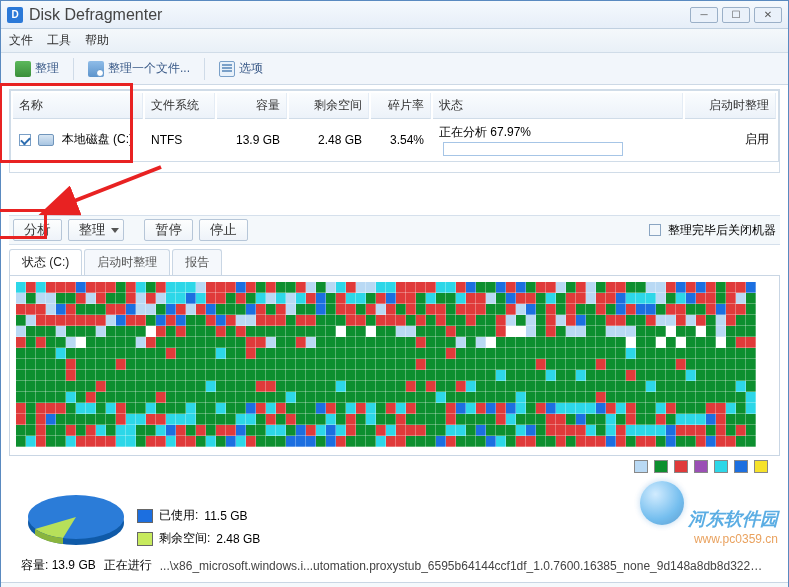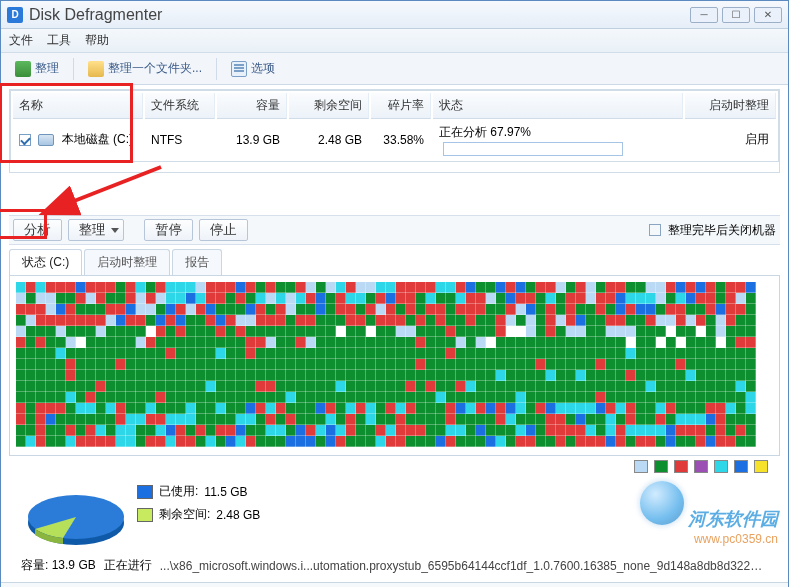--- a/index.html
+++ b/index.html
@@ -52,21 +52,21 @@
 .tabs { display:flex; border-bottom:1px solid #c9d6e4; margin-top:4px;}
 .tab { padding:4px 12px; border:1px solid #c9d6e4; border-bottom:none; background:#f5f8fc; margin-right:2px; border-radius:3px 3px 0 0; color:#555;}
 .tab.active { background:#fff; color:#222;}
 
 .fragmap { border:1px solid #c9d6e4; border-top:none; padding:6px; height:180px; overflow:hidden;}
 .fragmap svg { display:block; }
 
 .legend-row { display:flex; justify-content:flex-end; padding:4px 12px; gap:6px;}
 .legend-sq { width:14px;height:13px;border:1px solid #888;}
 
-.bottom-info { display:flex; align-items:flex-start; padding:6px 12px; gap:16px; position:relative;}
+.bottom-info { display:flex; align-items:flex-end; padding:6px 12px; gap:16px; position:relative;}
 .pie { position:relative; width:100px;height:64px; }
 .info-legend { display:flex; flex-direction:column; gap:6px; font-size:12px;}
 .info-legend div { display:flex; align-items:center; gap:6px;}
 .sq { width:16px;height:14px; border:1px solid #666;}
 .info-row2 { display:flex; gap:8px; padding:4px 12px; font-size:12px; align-items:center;}
 .info-row2 .path { flex:1; white-space:nowrap; overflow:hidden; text-overflow:ellipsis; color:#444;}
 
 .statusbar { height:22px; border-top:1px solid #c9d6e4; background:#f5f9fc; display:flex; align-items:center; padding:0 10px; color:#2b6fb5; font-size:12px;}
 .statusbar .right { margin-left:auto; color:#d66b1e;}
 
@@ -96,22 +96,22 @@
     <span>帮助</span>
   </div>
 
   <div class="toolbar">
     <div class="tbtn">
       <span class="ico ico-defrag"></span>
       <span>整理</span>
     </div>
     <span class="sep"></span>
     <div class="tbtn">
-      <span class="ico ico-folder"></span>
-      <span>整理一个文件夹...</span>
+      <span class="ico ico-file"></span>
+      <span>整理一个文件...</span>
     </div>
     <span class="sep"></span>
     <div class="tbtn">
       <span class="ico ico-settings"></span>
       <span>选项</span>
     </div>
   </div>
 
   <div class="main-area" style="position:relative;">
 
@@ -131,21 +131,21 @@
         <tbody>
           <tr>
             <td>
               <span class="chk"></span>
               <span class="drive-ico"></span>
               <span>本地磁盘 (C:)</span>
             </td>
             <td>NTFS</td>
             <td class="r">13.9 GB</td>
             <td class="r">2.48 GB</td>
-            <td class="r">33.58%</td>
+            <td class="r">3.54%</td>
             <td>
               <span>正在分析</span>
               <span>67.97%</span>
               <span class="progressbar"><span class="fill" id="pbfill" style="width: 67.97%;"></span></span>
             </td>
             <td class="r">启用</td>
           </tr>
         </tbody>
       </table>
     </div>

